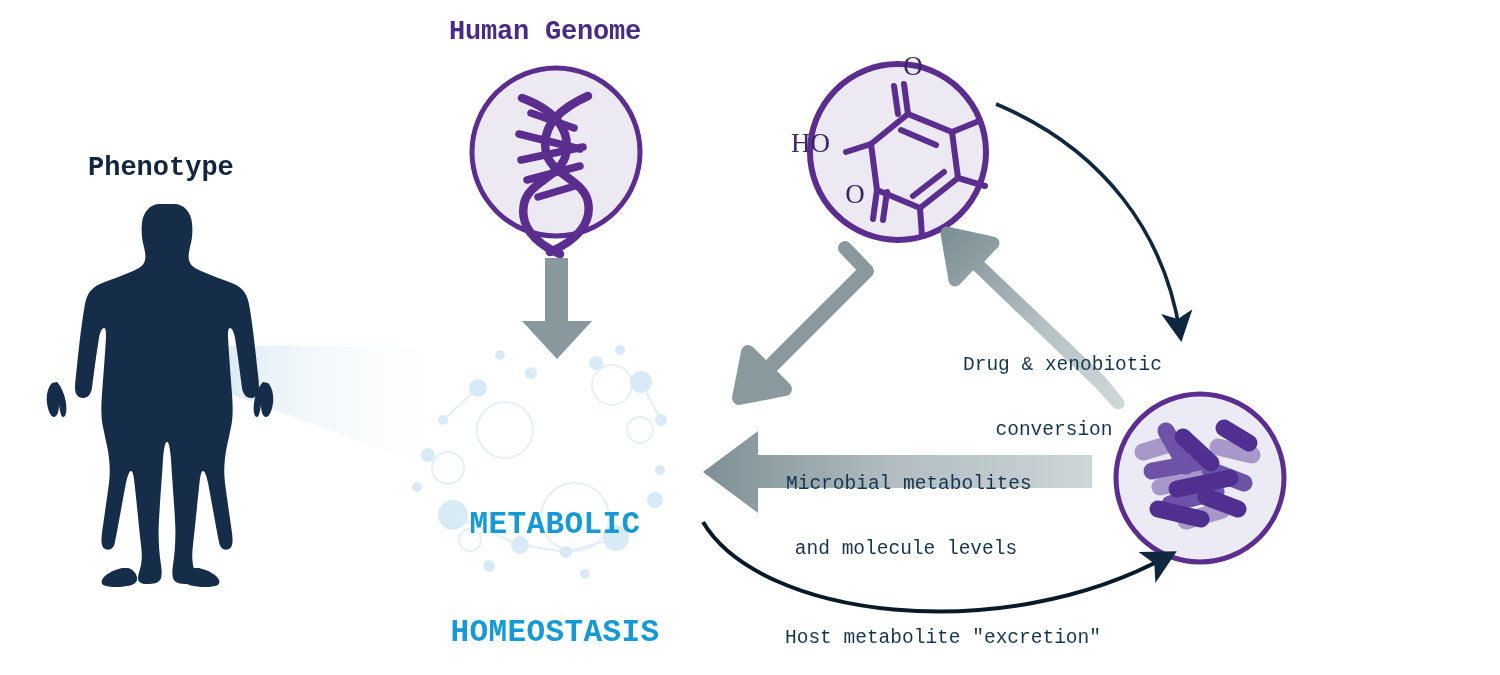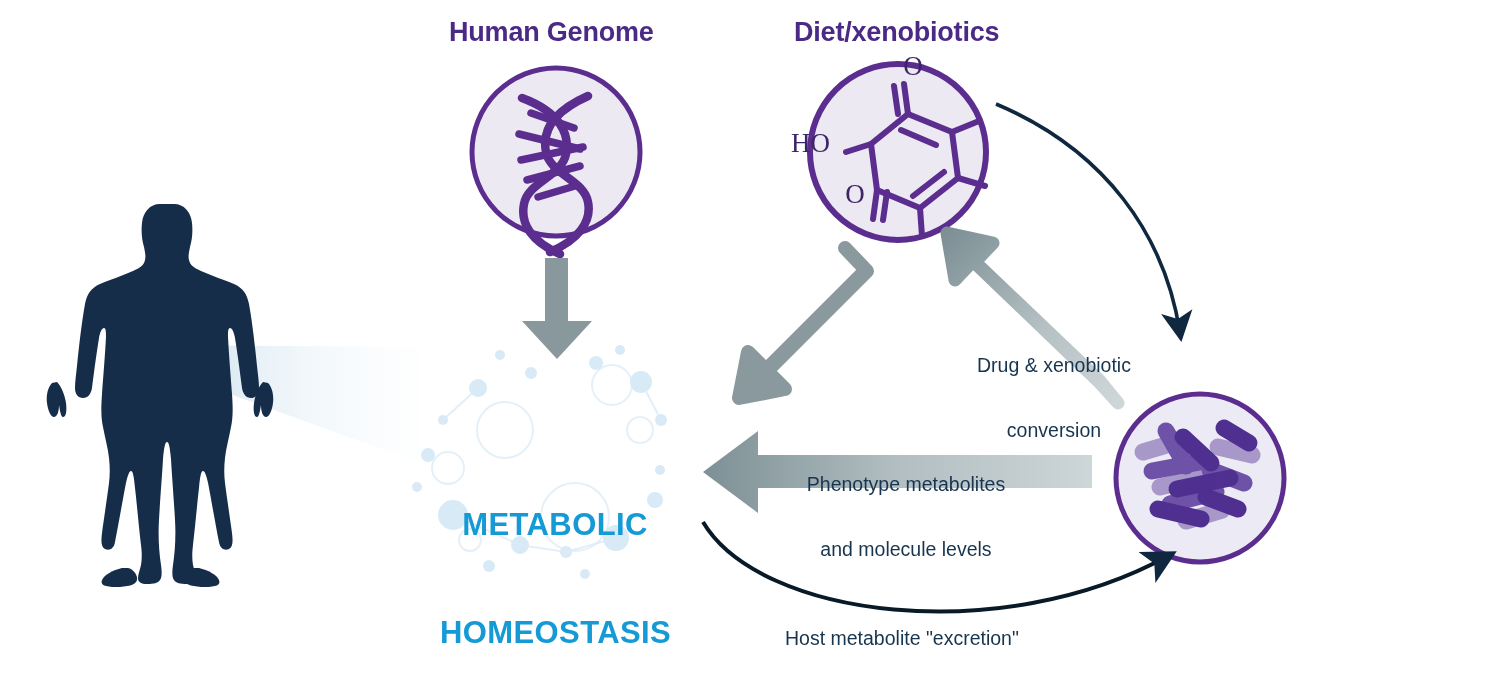--- a/index.html
+++ b/index.html
@@ -22,20 +22,21 @@
     position: absolute;
     left: 0;
     top: 0;
     width: 1500px;
     height: 675px;
   }
   .lbl {
     position: absolute;
     white-space: pre;
     line-height: 1.12;
+    font-family: Liberation Mono, monospace;
   }
   .node-title {
     font-weight: bold;
     color: #4b2a86;
     font-size: 27px;
     letter-spacing: -0.2px;
   }
   .phenotype-title {
     font-weight: bold;
     color: #12263f;
@@ -305,37 +306,37 @@
       <marker id="navyHead" markerWidth="10" markerHeight="10" refX="6" refY="5" orient="auto" markerUnits="strokeWidth">
         <path d="M0,0.6 L8.5,5 L0,9.4 L2.1,5 Z" fill="#10283f"></path>
       </marker>
     </defs>
 
     <path d="M996 104 C1105 150 1165 235 1180 333" fill="none" stroke="#10283f" stroke-width="3.6" marker-end="url(#navyHead)"></path>
 
     <path d="M703 522 C760 618 1000 648 1168 556" fill="none" stroke="#081a28" stroke-width="4" marker-end="url(#navyHead)"></path>
   </svg>
 
+  <div class="lbl phenotype-title" style="left:88px; top:153px;">Phenotype</div>
 
   <div class="lbl node-title" style="left:449px; top:17px;">Human Genome</div>
 
-  <div class="lbl node-title" style="left:794px; top:17px;">Diet/xenobiotics</div>
 
 
   <div class="lbl center-text" style="left:440px; top:435px; width:230px;">
     <div>METABOLIC</div>
     <div>HOMEOSTASIS</div>
   </div>
 
 
   <div class="lbl annot" style="left:963px; top:311px; width:182px;">
     <div>Drug &amp; xenobiotic</div>
     <div>conversion</div>
   </div>
 
   <div class="lbl annot" style="left:786px; top:430px; width:240px;">
-    <div>Phenotype metabolites</div>
+    <div>Microbial metabolites</div>
     <div>and molecule levels</div>
   </div>
 
   <div class="lbl annot" style="left:785px; top:628px;">Host metabolite "excretion"</div>
 
 </div>
 
 </body></html>

